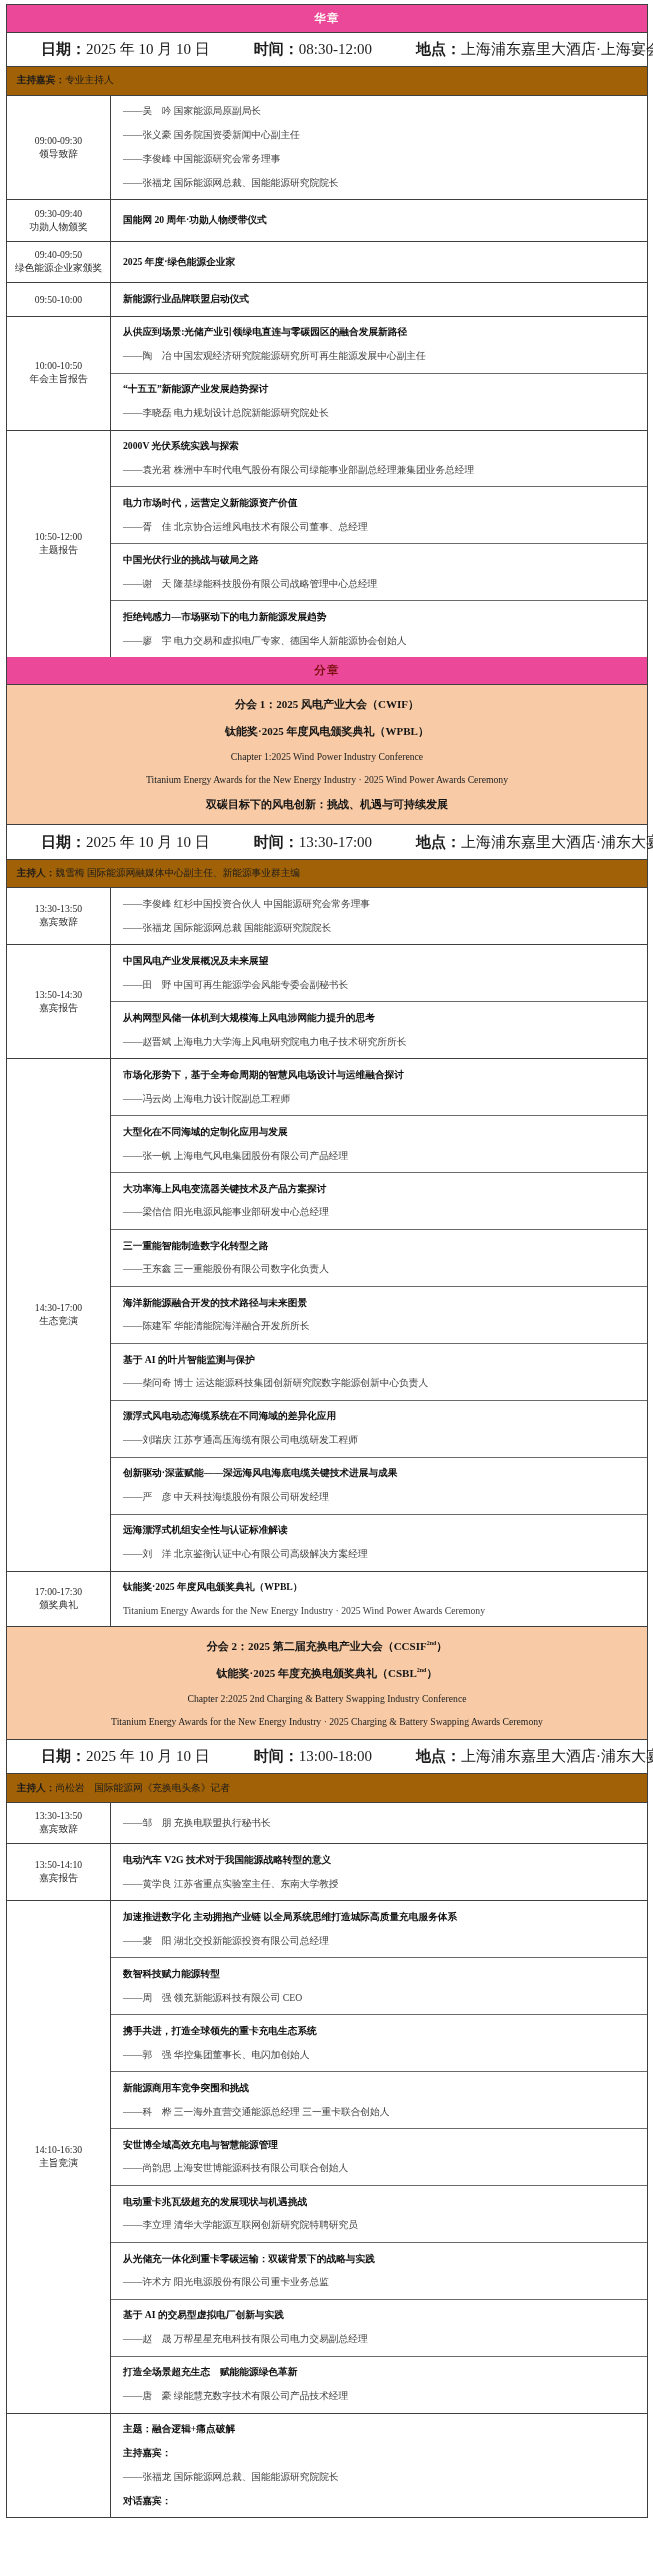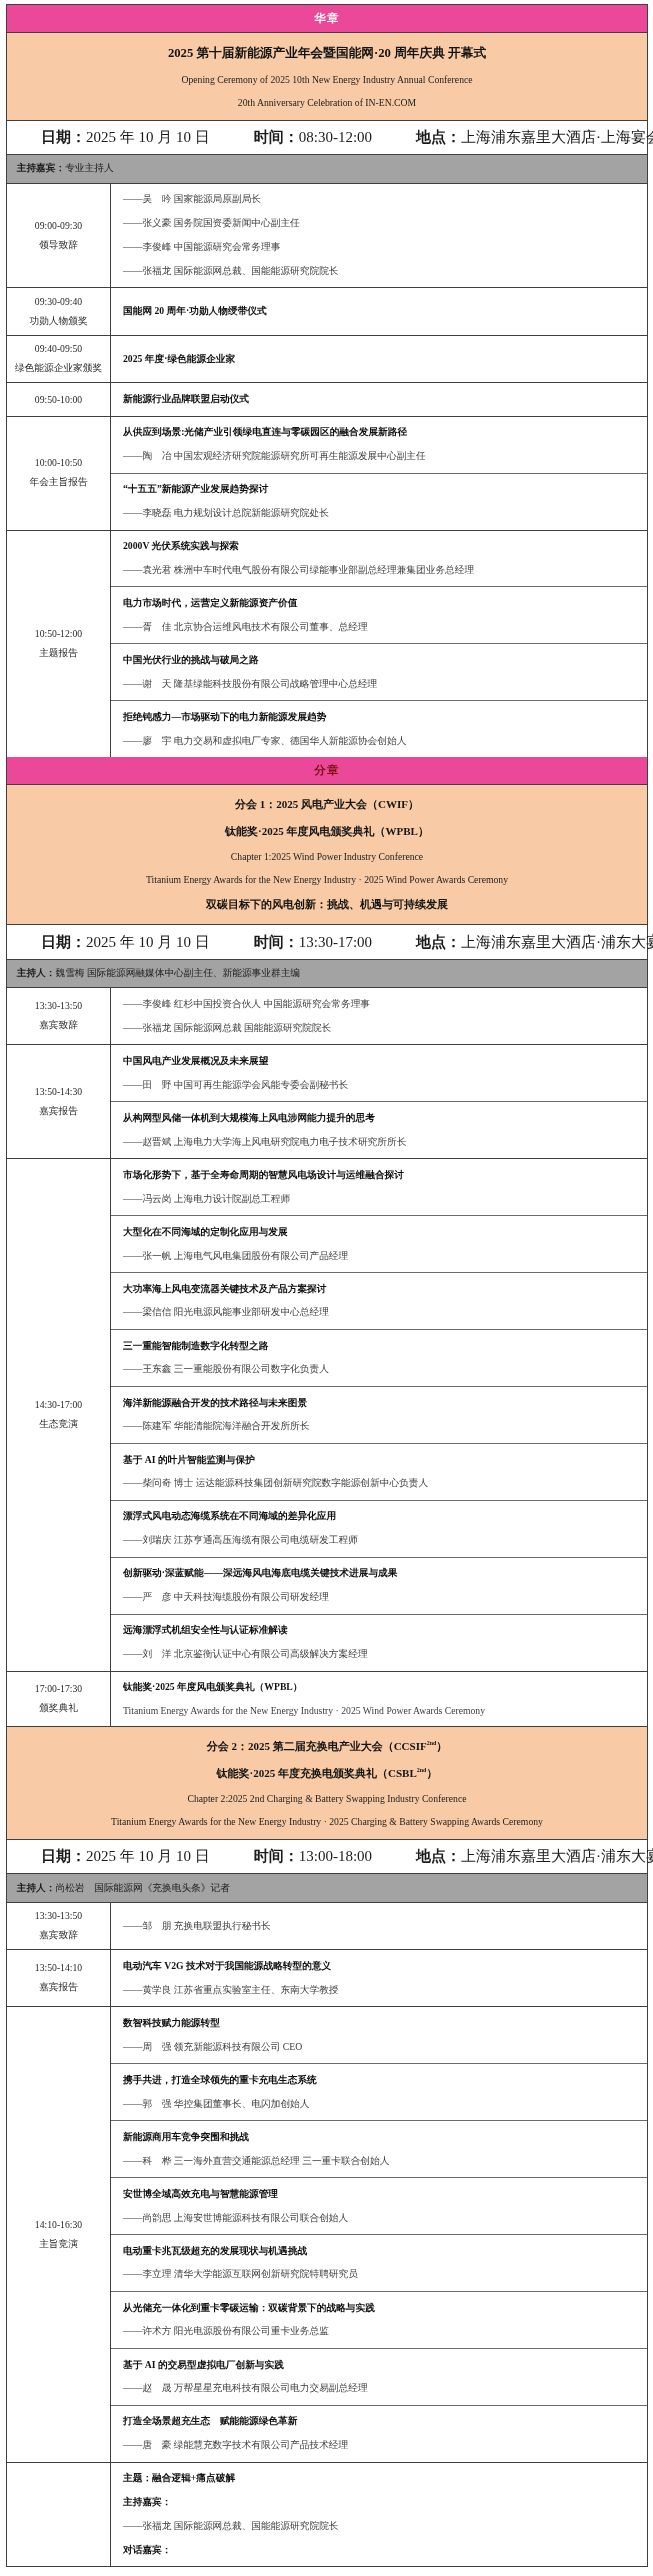--- a/index.html
+++ b/index.html
@@ -9,43 +9,38 @@
   .banner.light{color:#fbf7f3;}
   .banner.dark{color:#7d1111;}
   .chapter{background:#f8cba6;text-align:center;padding:6px 0;border-top:1.2px solid #3f3f3f;}
   .chapter .line{font-size:11px;font-weight:bold;padding:6px 4.8px;color:#141414;}
   .chapter .line.en{font-size:9.7px;font-weight:normal;color:#222;}
   .chapter .line.big{font-size:12.7px;}
   .meta{display:flex;align-items:center;padding:7.3px 0;border-top:1.2px solid #3f3f3f;font-size:15px;background:#fff;}
   .meta .item{margin-right:44px;white-space:nowrap;}
   .meta .item:first-child{margin-left:34px;}
   .meta .lbl{font-weight:bold;}
-  .host{padding:7.3px 0 7.3px 9.7px;border-top:1.2px solid #3f3f3f;font-size:9.7px;background:#a3a3a3;}
+  .host{padding:7.3px 0 7.3px 9.7px;border-top:1.2px solid #3f3f3f;font-size:9.7px;background:#a16207;}
   .host .lbl{font-weight:bold;}
   .schedule{background:#fff;}
   .row{display:flex;border-top:1.2px solid #3f3f3f;}
-  .timecell{flex:0 0 104px;width:104px;border-right:1.2px solid #3f3f3f;display:flex;flex-direction:column;justify-content:center;align-items:center;text-align:center;gap:8px;padding:7.3px 4.8px;font-size:9.7px;color:#1f1f1f;box-sizing:border-box;}
+  .timecell{flex:0 0 104px;width:104px;border-right:1.2px solid #3f3f3f;display:flex;flex-direction:column;justify-content:center;align-items:center;text-align:center;gap:2px;padding:7.3px 4.8px;font-size:9.7px;color:#1f1f1f;box-sizing:border-box;}
   .content{flex:1;display:flex;flex-direction:column;justify-content:center;min-width:0;}
   .sub{padding:4.2px 12px;}
   .sub + .sub{border-top:0.6px solid #6b6b6b;font-family:Liberation Serif, serif;}
   .line{font-size:9.7px;padding:5.4px 0;color:#3c3c3c;}
   .line.b{font-weight:bold;color:#101010;}
   .line.c{text-align:left;}
   sup{font-size:6px;line-height:0;}
 </style>
 </head>
 <body>
 
 <div id="doc">
     <div class="banner light">华章</div>
-    <div class="chapter">
-      <div class="line big">2025 第十届新能源产业年会暨国能网·20 周年庆典 开幕式</div>
-      <div class="line en">Opening Ceremony of 2025 10th New Energy Industry Annual Conference</div>
-      <div class="line en">20th Anniversary Celebration of IN-EN.COM</div>
-    </div>
     <div class="meta">
       <span class="item"><span class="lbl">日期：</span><span class="val">2025 年 10 月 10 日</span></span>
       <span class="item"><span class="lbl">时间：</span><span class="val">08:30-12:00</span></span>
       <span class="item"><span class="lbl">地点：</span><span class="val">上海浦东嘉里大酒店·上海宴会厅 2-3</span></span>
     </div>
     <div class="host"><span class="lbl">主持嘉宾：</span><span class="val">专业主持人</span></div>
     <div class="schedule">
       <div class="row">
         <div class="timecell">
           <div class="time">09:00-09:30</div>
@@ -269,20 +264,24 @@
           </div>
         </div>
       </div>
       <div class="row">
         <div class="timecell">
           <div class="time">14:10-16:30</div>
           <div class="tlabel">主旨竞演</div>
         </div>
         <div class="content">
           <div class="sub">
+            <div class="line b">加速推进数字化 主动拥抱产业链 以全局系统思维打造城际高质量充电服务体系</div>
+            <div class="line">——裴　阳 湖北交投新能源投资有限公司总经理</div>
+          </div>
+          <div class="sub">
             <div class="line b">数智科技赋力能源转型</div>
             <div class="line">——周　强 领充新能源科技有限公司 CEO</div>
           </div>
           <div class="sub">
             <div class="line b">携手共进，打造全球领先的重卡充电生态系统</div>
             <div class="line">——郭　强 华控集团董事长、电闪加创始人</div>
           </div>
           <div class="sub">
             <div class="line b">新能源商用车竞争突围和挑战</div>
             <div class="line">——科　桦 三一海外直营交通能源总经理 三一重卡联合创始人</div>

